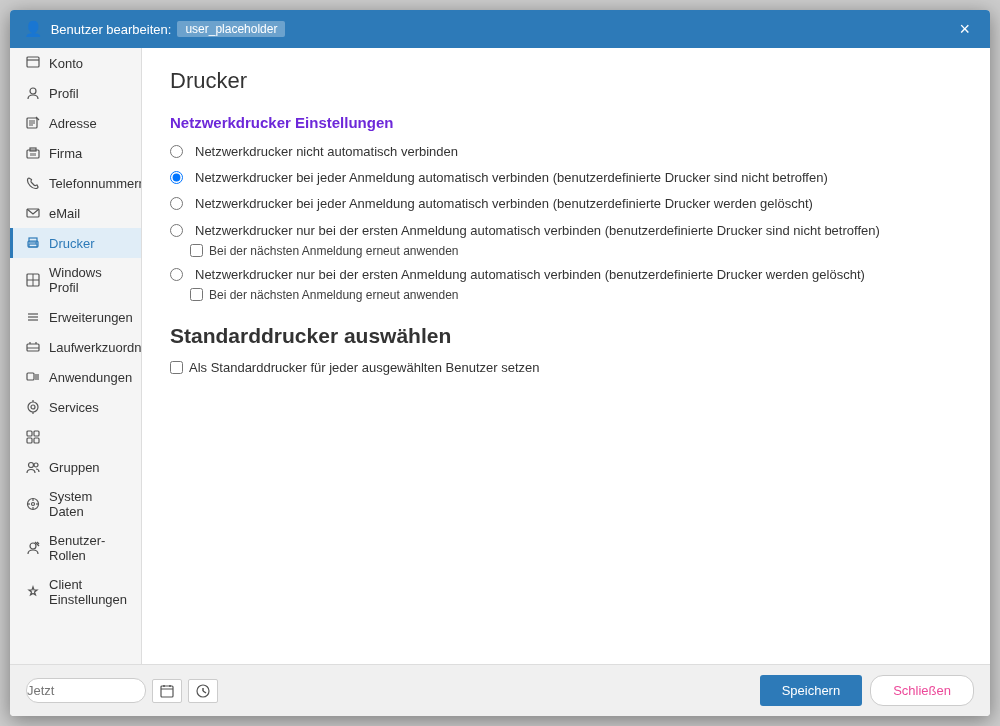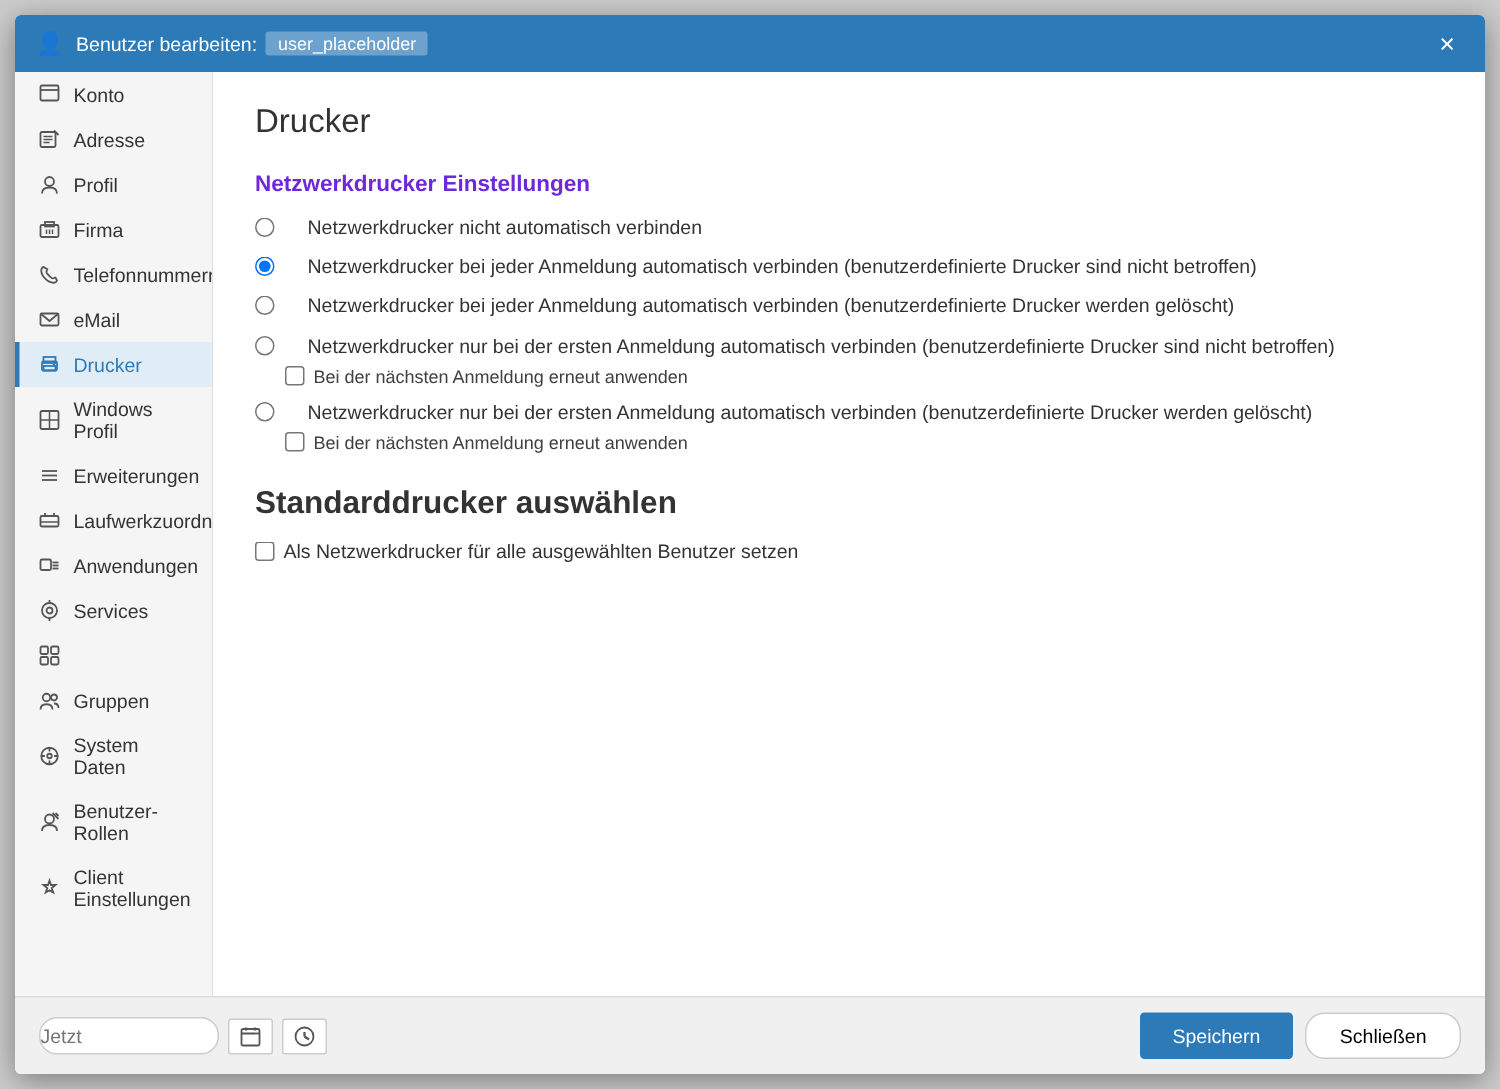--- a/index.html
+++ b/index.html
@@ -123,21 +123,21 @@
     }
     .radio-group {
       display: flex;
       flex-direction: column;
       gap: 8px;
       margin-bottom: 22px;
     }
     .radio-item {
       display: flex;
       align-items: flex-start;
-      gap: 22px;
+      gap: 12px;
     }
     .radio-item input[type="radio"] {
       margin-top: 2px;
       flex-shrink: 0;
     }
     .radio-item label {
       font-size: 13px;
       color: #333;
       line-height: 1.4;
     }
@@ -207,21 +207,21 @@
       background: #2d7ab8;
       color: #fff;
       border: none;
       padding: 7px 22px;
       font-size: 13px;
       border-radius: 3px;
       cursor: pointer;
     }
     .btn-close-footer {
       background: #fff;
-      color: #000000;
+      color: #ec4899;
       border: 1px solid #ccc;
       padding: 7px 22px;
       font-size: 13px;
       border-radius: 13px;
       cursor: pointer;
     }
   </style>
 </head>
 <body>
 
@@ -248,38 +248,38 @@
               <rect x="1" y="1" width="12" height="10" rx="1" fill="none" stroke="#555" stroke-width="1.2"></rect>
               <line x1="1" y1="4" x2="13" y2="4" stroke="#555" stroke-width="1.2"></line>
             </svg>
         </span>
         <span>Konto</span>
       </div>
 
       <div class="sidebar-item">
         <span class="icon">
           <svg width="14" height="14" viewBox="0 0 14 14">
+              <circle cx="7" cy="5" r="3" fill="none" stroke="#555" stroke-width="1.2"></circle>
+              <path d="M2 13c0-3 2-4 5-4s5 1 5 4" fill="none" stroke="#555" stroke-width="1.2"></path>
+            </svg>
+        </span>
+        <span>Profil</span>
+      </div>
+
+      <div class="sidebar-item">
+        <span class="icon">
+          <svg width="14" height="14" viewBox="0 0 14 14">
               <rect x="1" y="2" width="10" height="10" rx="1" fill="none" stroke="#555" stroke-width="1.2"></rect>
               <line x1="10" y1="1" x2="13" y2="4" stroke="#555" stroke-width="1.2"></line>
               <line x1="3" y1="5" x2="9" y2="5" stroke="#555" stroke-width="1"></line>
               <line x1="3" y1="7" x2="9" y2="7" stroke="#555" stroke-width="1"></line>
               <line x1="3" y1="9" x2="7" y2="9" stroke="#555" stroke-width="1"></line>
             </svg>
         </span>
         <span>Adresse</span>
-      </div>
-
-      <div class="sidebar-item">
-        <span class="icon">
-          <svg width="14" height="14" viewBox="0 0 14 14">
-              <circle cx="7" cy="5" r="3" fill="none" stroke="#555" stroke-width="1.2"></circle>
-              <path d="M2 13c0-3 2-4 5-4s5 1 5 4" fill="none" stroke="#555" stroke-width="1.2"></path>
-            </svg>
-        </span>
-        <span>Profil</span>
       </div>
 
       <div class="sidebar-item">
         <span class="icon">
           <svg width="14" height="14" viewBox="0 0 14 14">
               <rect x="1" y="4" width="12" height="8" rx="1" fill="none" stroke="#555" stroke-width="1.2"></rect>
               <rect x="4" y="2" width="6" height="3" rx="0" fill="none" stroke="#555" stroke-width="1.2"></rect>
               <line x1="5" y1="7" x2="5" y2="10" stroke="#555" stroke-width="1"></line>
               <line x1="9" y1="7" x2="9" y2="10" stroke="#555" stroke-width="1"></line>
               <line x1="7" y1="7" x2="7" y2="10" stroke="#555" stroke-width="1"></line>
@@ -479,21 +479,21 @@
             <input type="checkbox" id="sub5" style="">
             <label for="sub5">Bei der nächsten Anmeldung erneut anwenden</label>
           </div>
         </div>
 
       </div>
 
       <div class="section-divider">Standarddrucker auswählen</div>
       <div class="checkbox-item">
         <input type="checkbox" id="standarddrucker" style="">
-        <label for="standarddrucker">Als Netzwerkdrucker für alle ausgewählten Benutzer setzen</label>
+        <label for="standarddrucker">Als Standarddrucker für jeder ausgewählten Benutzer setzen</label>
       </div>
     </div>
   </div>
 
   <div class="modal-footer">
     <div class="footer-left">
       <input type="text" class="date-input" placeholder="Jetzt" style="">
       <button class="icon-btn" title="Kalender">
         <svg width="14" height="14" viewBox="0 0 14 14">
             <rect x="1" y="2" width="12" height="11" rx="1" fill="none" stroke="#555" stroke-width="1.2"></rect>

